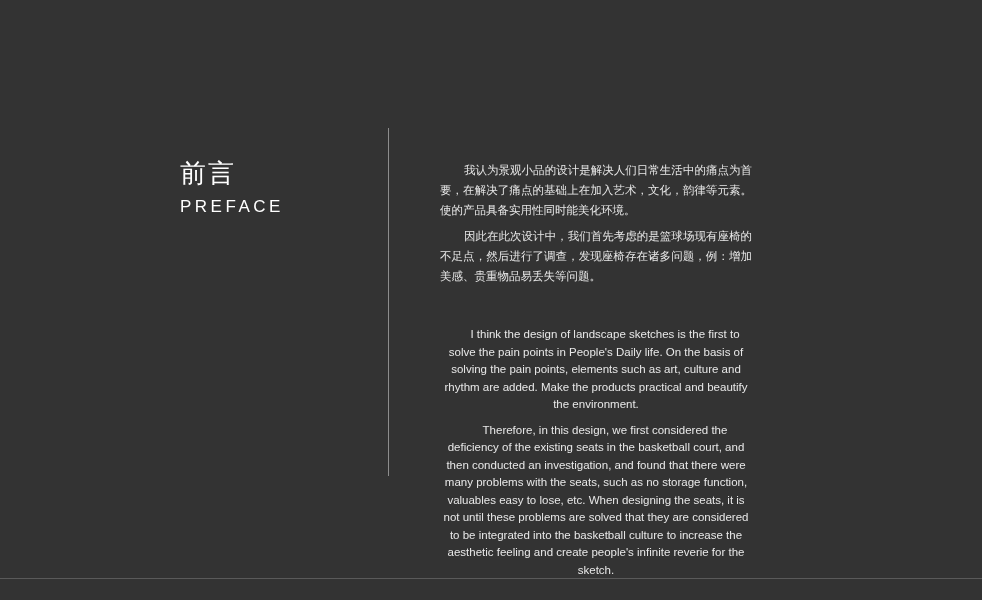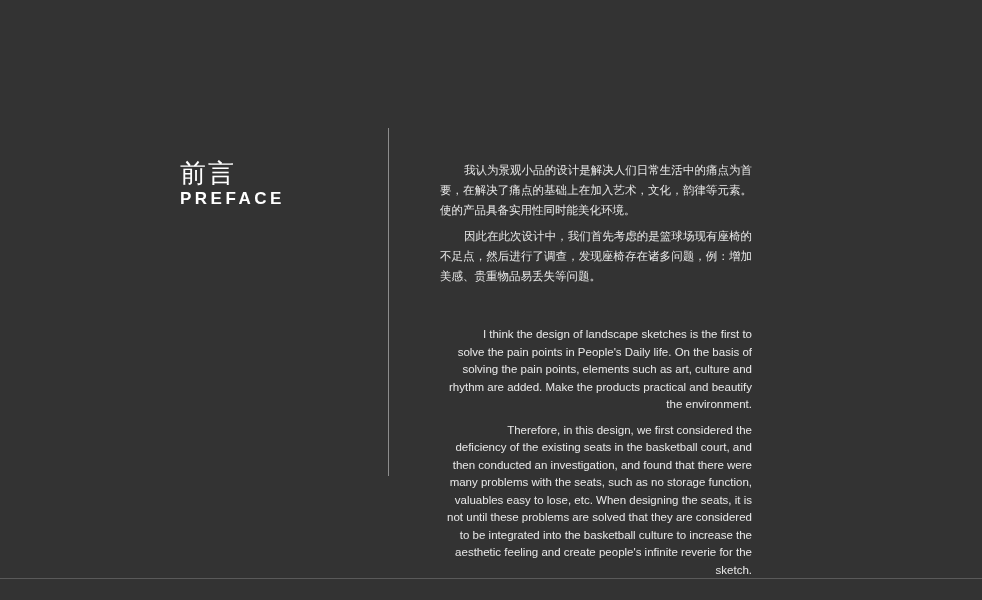--- a/index.html
+++ b/index.html
@@ -32,21 +32,22 @@
     font-size: 26px;
     letter-spacing: 2px;
     line-height: 1.2;
     font-family: "DejaVu Sans", "Liberation Sans", sans-serif;
     font-weight: 400;
   }
   .title-en {
     color: #ffffff;
     font-size: 17px;
     letter-spacing: 3.5px;
-    font-weight: bold;
+    font-weight: normal;
+    margin-top: 8px;
     font-family: "Liberation Sans", sans-serif;
   }
   
   .divider {
     position: absolute;
     left: 388px;
     top: 128px;
     width: 1px;
     height: 348px;
     background: #8d8d8d;
@@ -70,21 +71,21 @@
   }
   .spacer {
     height: 34px;
   }
   .para-en {
     color: #e8e8e8;
     font-size: 11.5px;
     line-height: 17.5px;
     text-indent: 18px;
     margin: 0 0 8px 0;
-    text-align: right;
+    text-align: center;
     font-family: "Liberation Sans", sans-serif;
   }
   
   .bottom-rule {
     position: absolute;
     left: 0;
     top: 578px;
     width: 982px;
     height: 1px;
     background: #5a5a5a;

